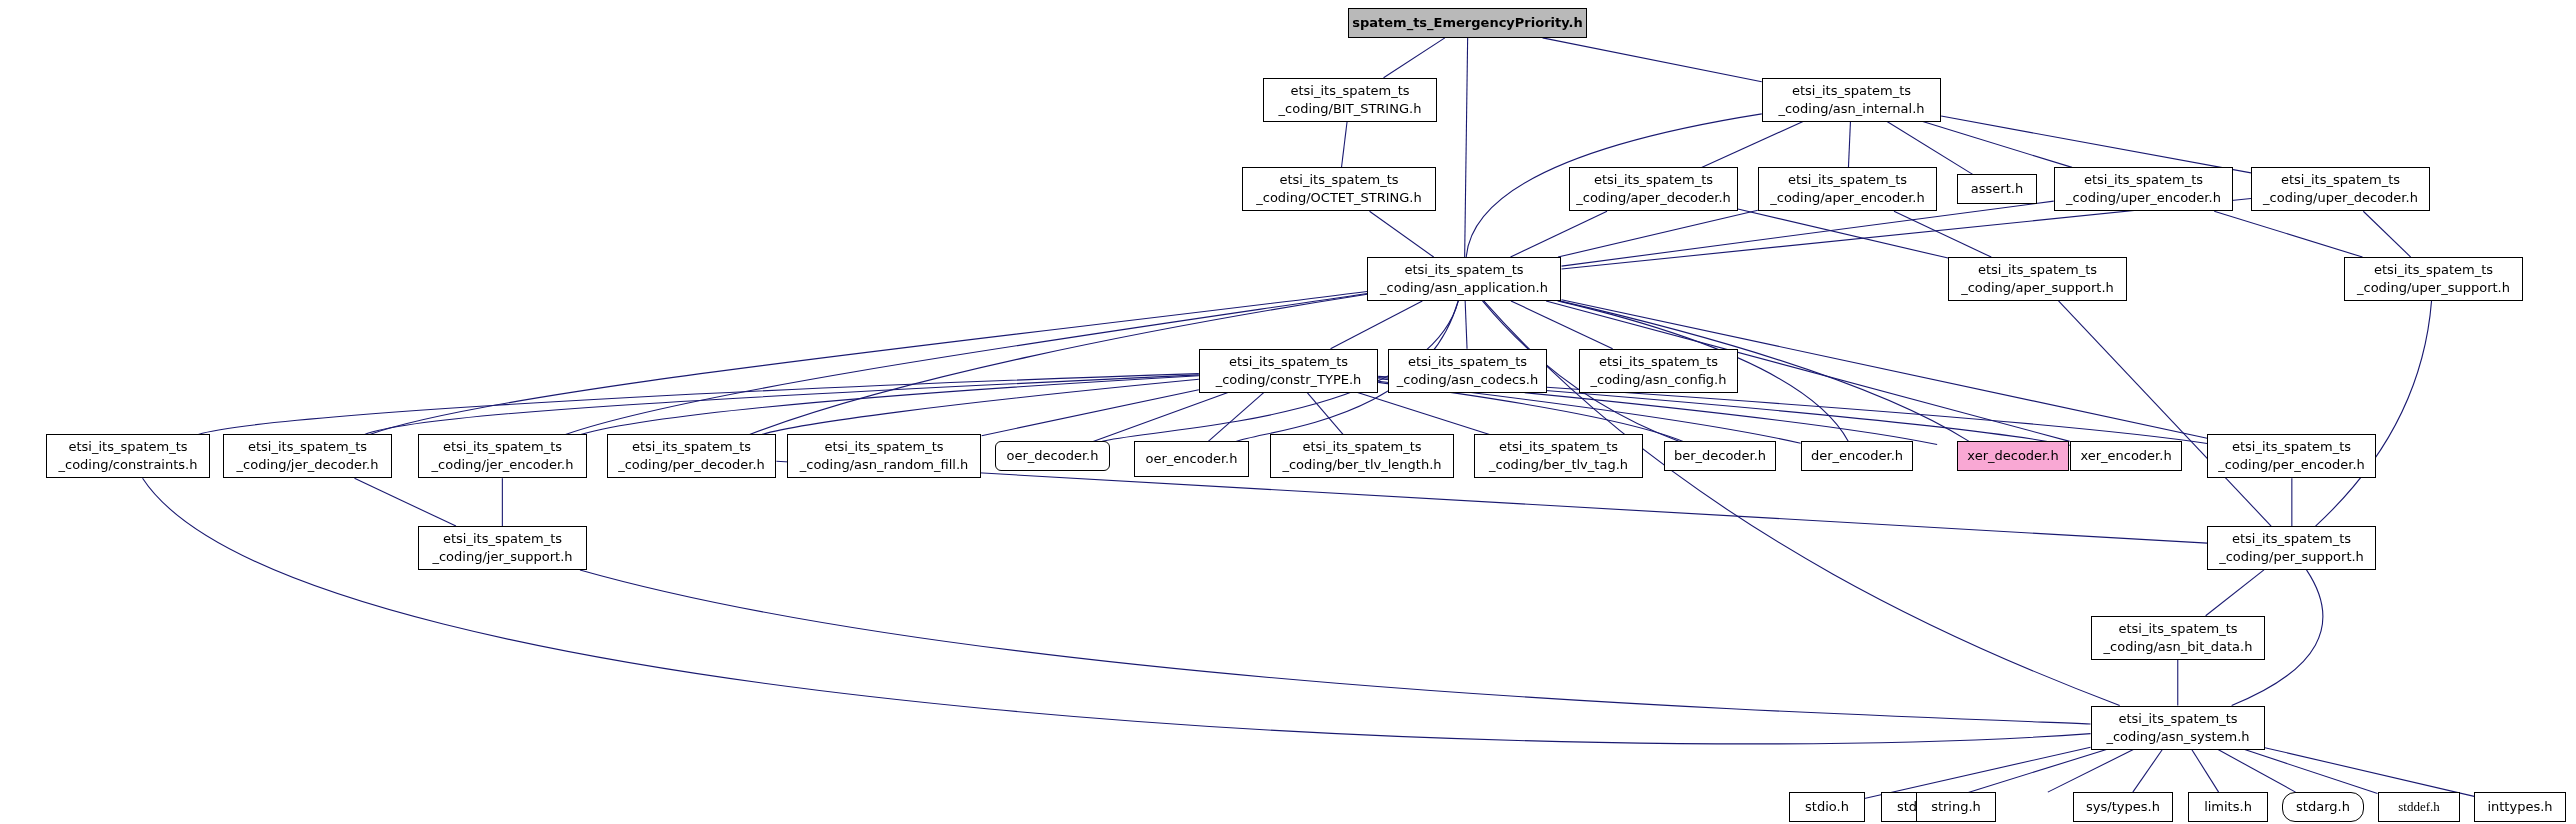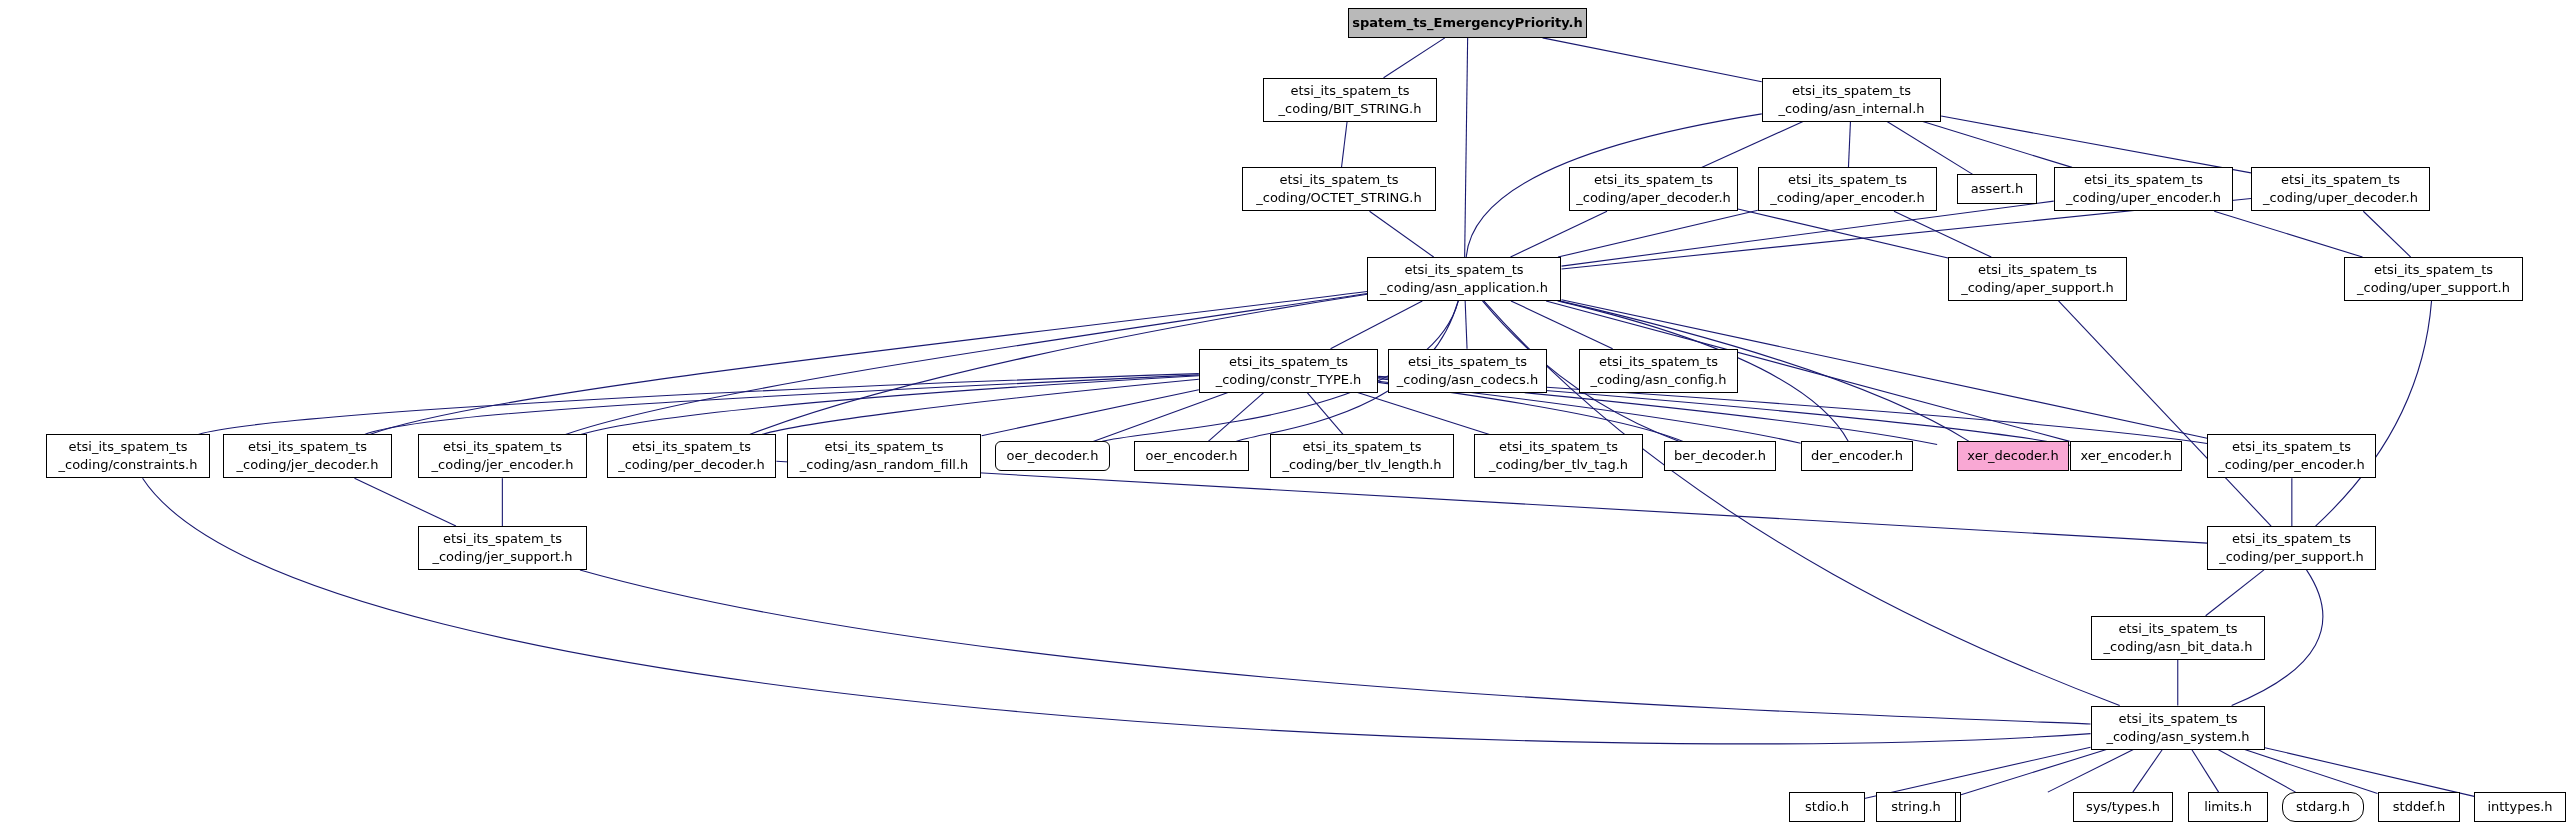--- a/index.html
+++ b/index.html
@@ -168,21 +168,21 @@
       <span data-interactable="false">etsi_its_spatem_ts</span>
       <span data-interactable="false">_coding/per_decoder.h</span>
     </div>
     <div class="node" data-interactable="true" style="left: 787px; top: 434px; width: 194px; height: 44px; background: rgb(255, 255, 255); border-color: rgb(0, 0, 0); color: rgb(0, 0, 0);">
       <span data-interactable="false">etsi_its_spatem_ts</span>
       <span data-interactable="false">_coding/asn_random_fill.h</span>
     </div>
     <div class="node" data-interactable="false" style="left: 995px; top: 441px; width: 115px; height: 30px; background: rgb(255, 255, 255); border-color: rgb(0, 0, 0); color: rgb(0, 0, 0); border-radius: 6px;">
       <span data-interactable="false">oer_decoder.h</span>
     </div>
-    <div class="node" data-interactable="false" style="left: 1134px; top: 441px; width: 115px; height: 30px; background: rgb(255, 255, 255); border-color: rgb(0, 0, 0); color: rgb(0, 0, 0);">
+    <div class="node" data-interactable="false" style="left: 1134px; top: 441px; width: 115px; height: 36px; background: rgb(255, 255, 255); border-color: rgb(0, 0, 0); color: rgb(0, 0, 0);">
       <span data-interactable="false">oer_encoder.h</span>
     </div>
     <div class="node" data-interactable="true" style="left: 1270px; top: 434px; width: 184px; height: 44px; background: rgb(255, 255, 255); border-color: rgb(0, 0, 0); color: rgb(0, 0, 0);">
       <span data-interactable="false">etsi_its_spatem_ts</span>
       <span data-interactable="false">_coding/ber_tlv_length.h</span>
     </div>
     <div class="node" data-interactable="true" style="left: 1474px; top: 434px; width: 169px; height: 44px; background: rgb(255, 255, 255); border-color: rgb(0, 0, 0); color: rgb(0, 0, 0);">
       <span data-interactable="false">etsi_its_spatem_ts</span>
       <span data-interactable="false">_coding/ber_tlv_tag.h</span>
     </div>
@@ -217,32 +217,32 @@
     <div class="node" data-interactable="true" style="left: 2091px; top: 706px; width: 174px; height: 44px; background: rgb(255, 255, 255); border-color: rgb(0, 0, 0); color: rgb(0, 0, 0);">
       <span data-interactable="false">etsi_its_spatem_ts</span>
       <span data-interactable="false">_coding/asn_system.h</span>
     </div>
     <div class="node" data-interactable="false" style="left: 1789px; top: 792px; width: 76px; height: 30px; background: rgb(255, 255, 255); border-color: rgb(0, 0, 0); color: rgb(0, 0, 0);">
       <span data-interactable="false">stdio.h</span>
     </div>
     <div class="node" data-interactable="false" style="left: 1881px; top: 792px; width: 80px; height: 30px; background: rgb(255, 255, 255); border-color: rgb(0, 0, 0); color: rgb(0, 0, 0);">
       <span data-interactable="false">stdlib.h</span>
     </div>
-    <div class="node" data-interactable="false" style="left: 1876px; top: 792px; width: 80px; height: 30px; background: rgb(255, 255, 255); border-color: rgb(0, 0, 0); color: rgb(0, 0, 0);">
+    <div class="node" data-interactable="false" style="left: 1916px; top: 792px; width: 80px; height: 30px; background: rgb(255, 255, 255); border-color: rgb(0, 0, 0); color: rgb(0, 0, 0);">
       <span data-interactable="false">string.h</span>
     </div>
     <div class="node" data-interactable="false" style="left: 2073px; top: 792px; width: 100px; height: 30px; background: rgb(255, 255, 255); border-color: rgb(0, 0, 0); color: rgb(0, 0, 0);">
       <span data-interactable="false">sys/types.h</span>
     </div>
     <div class="node" data-interactable="false" style="left: 2188px; top: 792px; width: 80px; height: 30px; background: rgb(255, 255, 255); border-color: rgb(0, 0, 0); color: rgb(0, 0, 0);">
       <span data-interactable="false">limits.h</span>
     </div>
     <div class="node" data-interactable="false" style="left: 2282px; top: 792px; width: 82px; height: 30px; background: rgb(255, 255, 255); border-color: rgb(0, 0, 0); color: rgb(0, 0, 0); border-radius: 13px;">
       <span data-interactable="false">stdarg.h</span>
     </div>
-    <div class="node" data-interactable="false" style="left: 2378px; top: 792px; width: 82px; height: 30px; background: rgb(255, 255, 255); border-color: rgb(0, 0, 0); color: rgb(0, 0, 0);">
+    <div class="node" data-interactable="false" style="left: 2378px; top: 792px; width: 82px; height: 30px; background: rgb(255, 255, 255); border-color: rgb(0, 0, 0); color: rgb(0, 0, 0); font-family: Liberation Serif, serif;">
       <span data-interactable="false">stddef.h</span>
     </div>
     <div class="node" data-interactable="false" style="left: 2474px; top: 792px; width: 92px; height: 30px; background: rgb(255, 255, 255); border-color: rgb(0, 0, 0); color: rgb(0, 0, 0);">
       <span data-interactable="false">inttypes.h</span>
     </div>
   </div>
 
 
 </body></html>

